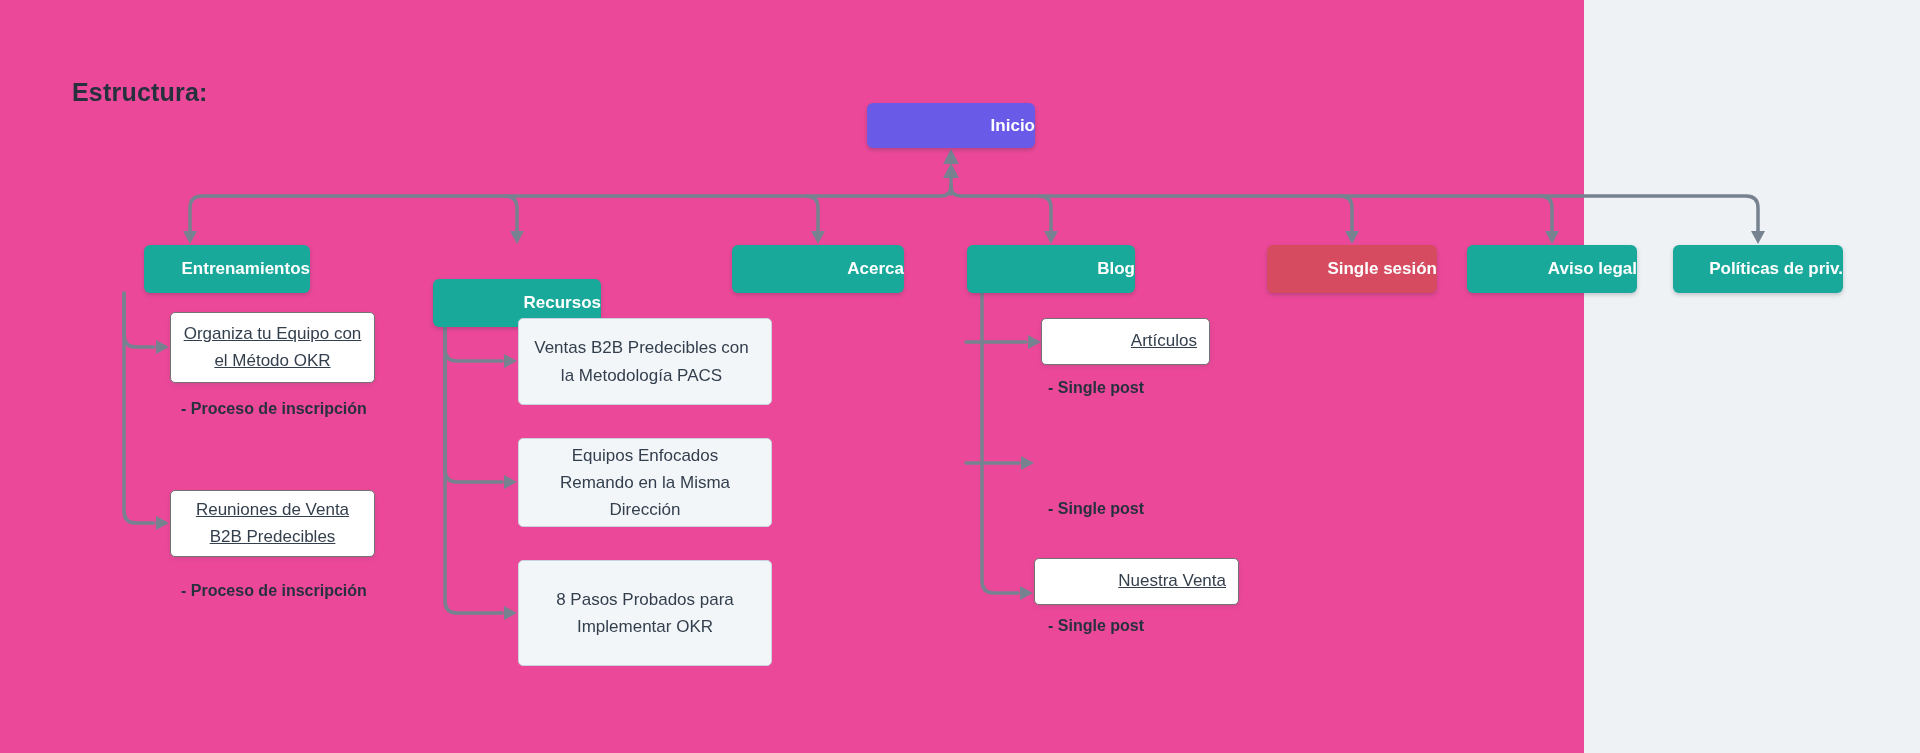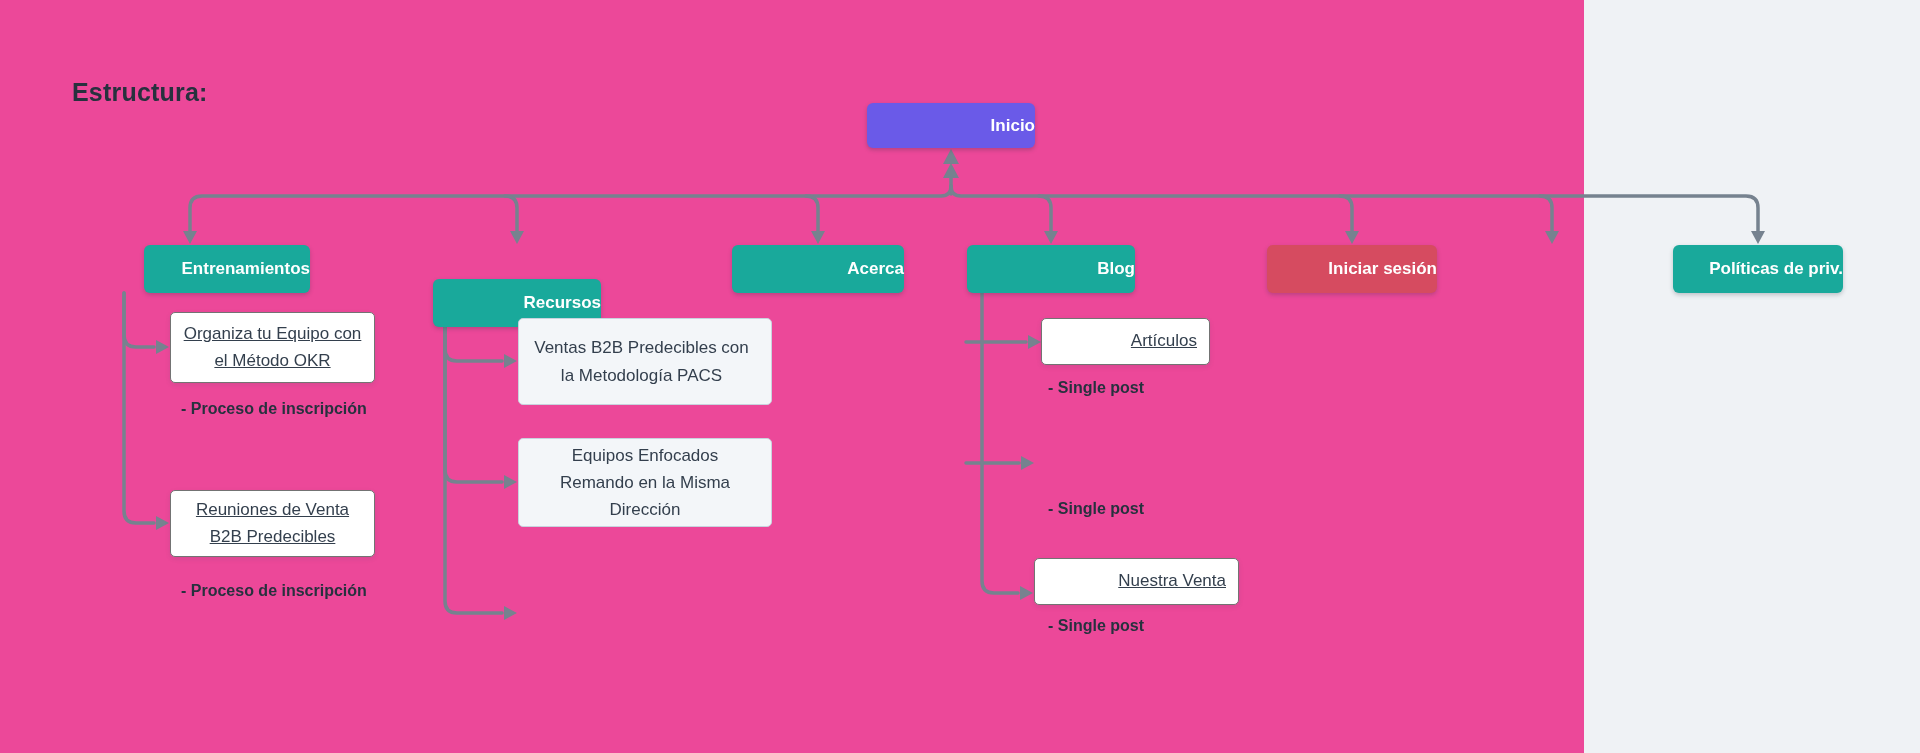--- a/index.html
+++ b/index.html
@@ -154,21 +154,24 @@
   <div class="node node--teal" style="left:433px; top:245px; width:168px; height:48px;margin-top:34px;">
     <span>Recursos</span>
   </div>
   <div class="node node--teal" style="left:732px; top:245px; width:172px; height:48px;">
     <span>Acerca</span>
   </div>
   <div class="node node--teal" style="left:967px; top:245px; width:168px; height:48px;">
     <span>Blog</span>
   </div>
   <div class="node node--red" style="left:1267px; top:245px; width:170px; height:48px;">
-    <span>Iniciar sesión</span>
+    <span>Single sesión</span>
+  </div>
+  <div class="node node--teal" style="left:1467px; top:245px; width:170px; height:48px;">
+    <span>Aviso legal</span>
   </div>
   <div class="node node--teal" style="left:1673px; top:245px; width:170px; height:48px;">
     <span>Políticas de priv.</span>
   </div>
 
   <div class="node node--white" style="left:170px; top:312px; width:205px; height:71px;">
     <span>Organiza tu Equipo con el Método OKR</span>
   </div>
   <div class="note" style="left:181px; top:400px;">- Proceso de inscripción</div>
 
@@ -176,20 +179,23 @@
     <span>Reuniones de Venta B2B Predecibles</span>
   </div>
   <div class="note" style="left:181px; top:582px;">- Proceso de inscripción</div>
 
   <div class="node node--gray" style="left:518px; top:318px; width:254px; height:87px;padding-left:9px;">
     <span>Ventas B2B Predecibles con la Metodología PACS</span>
   </div>
   <div class="node node--gray" style="left:518px; top:438px; width:254px; height:89px;">
     <span>Equipos Enfocados Remando en la Misma Dirección</span>
   </div>
+  <div class="node node--gray" style="left:518px; top:560px; width:254px; height:106px;">
+    <span>8 Pasos Probados para Implementar OKR</span>
+  </div>
 
   <div class="node node--white" style="left:1041px; top:318px; width:169px; height:47px;">
     <span>Artículos</span>
   </div>
   <div class="note" style="left:1048px; top:379px;">- Single post</div>
 
   <div class="note" style="left:1048px; top:500px;">- Single post</div>
 
   <div class="node node--white" style="left:1034px; top:558px; width:205px; height:47px;">
     <span>Nuestra Venta</span>

